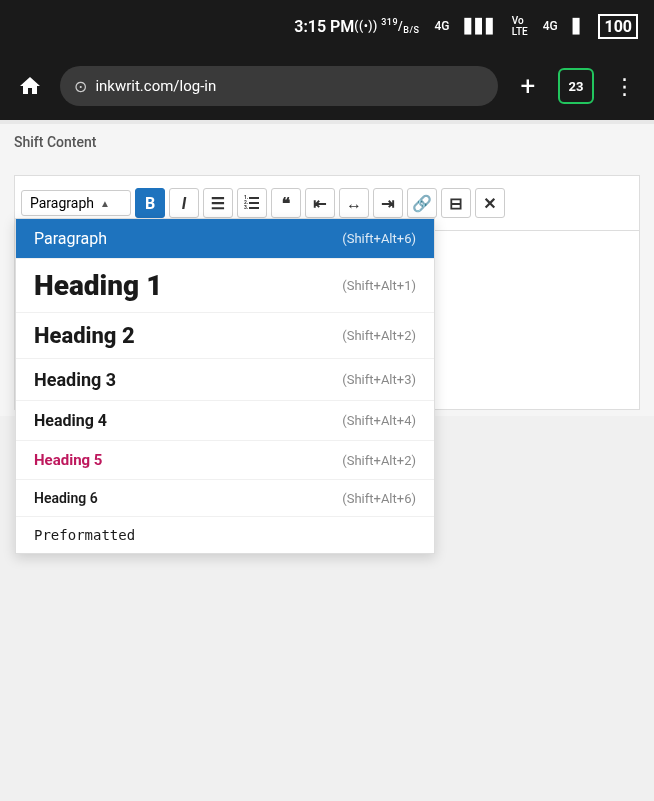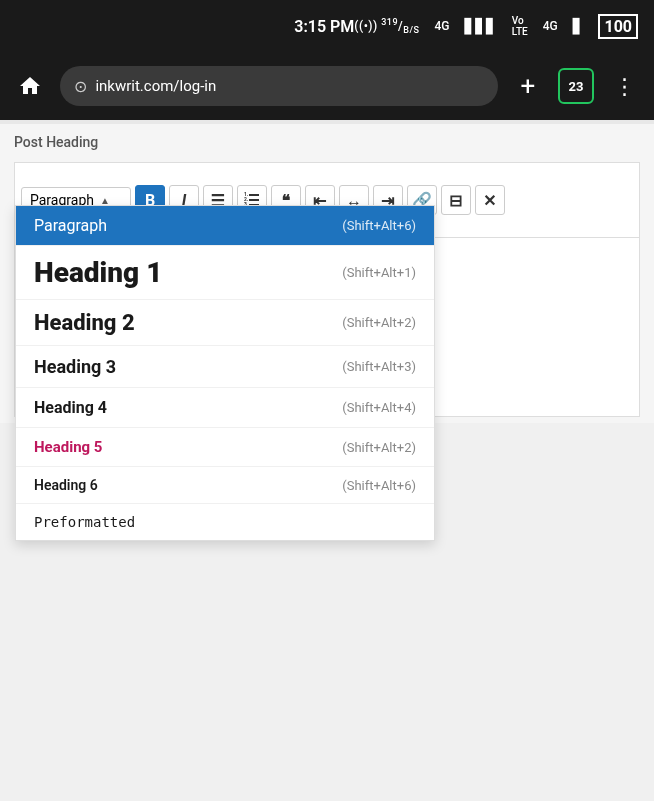--- a/index.html
+++ b/index.html
@@ -115,23 +115,23 @@
       font-weight: 500;
     }
 
     
     .editor-toolbar {
       background: #fff;
       border: 1px solid #ddd;
       border-bottom: none;
       display: flex;
       align-items: center;
-      padding: 22px 6px;
+      padding: 12px 6px;
       gap: 4px;
-      margin-top: 12px;
+      margin-top: 25px;
       position: relative;
       z-index: 10;
     }
     .paragraph-select {
       display: flex;
       align-items: center;
       gap: 6px;
       background: #fff;
       border: 1px solid #ccc;
       border-radius: 3px;
@@ -261,21 +261,21 @@
   <div class="add-tab-btn">+</div>
   <div class="tabs-btn">
     <span>23</span>
   </div>
   <div class="menu-btn">⋮</div>
 </div>
 
 <div class="page-area"></div>
 
 <div class="post-content-area">
-  <div class="post-content-label">Post Heading</div>
+  <div class="post-content-label">Shift Content</div>
 
   <div class="editor-toolbar">
     <div class="paragraph-select">
       <span>Paragraph</span>
       <span class="dropdown-arrow">▲</span>
     </div>
     <div class="toolbar-btn bold-btn">
       <span>B</span>
     </div>
     <div class="toolbar-btn italic-btn">

